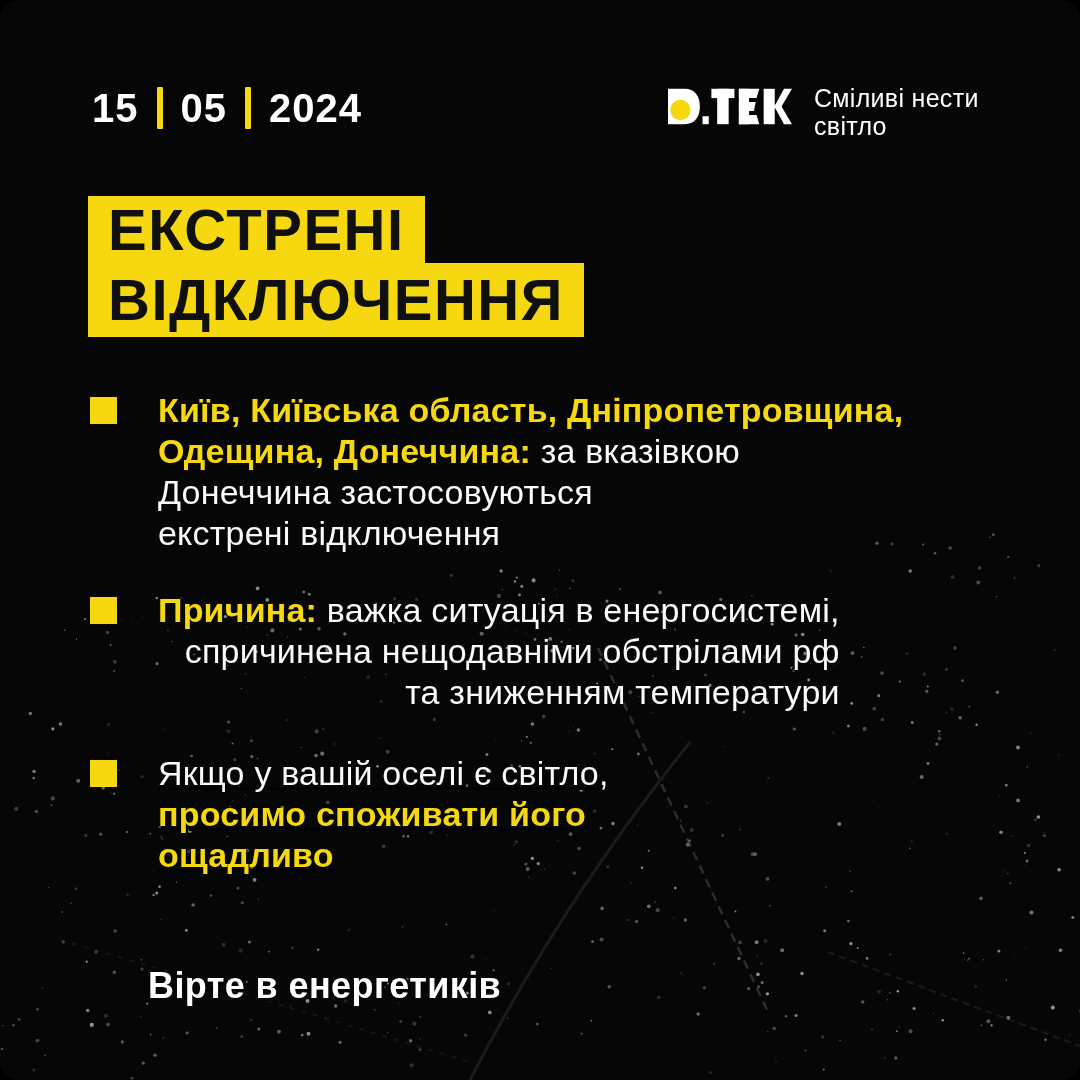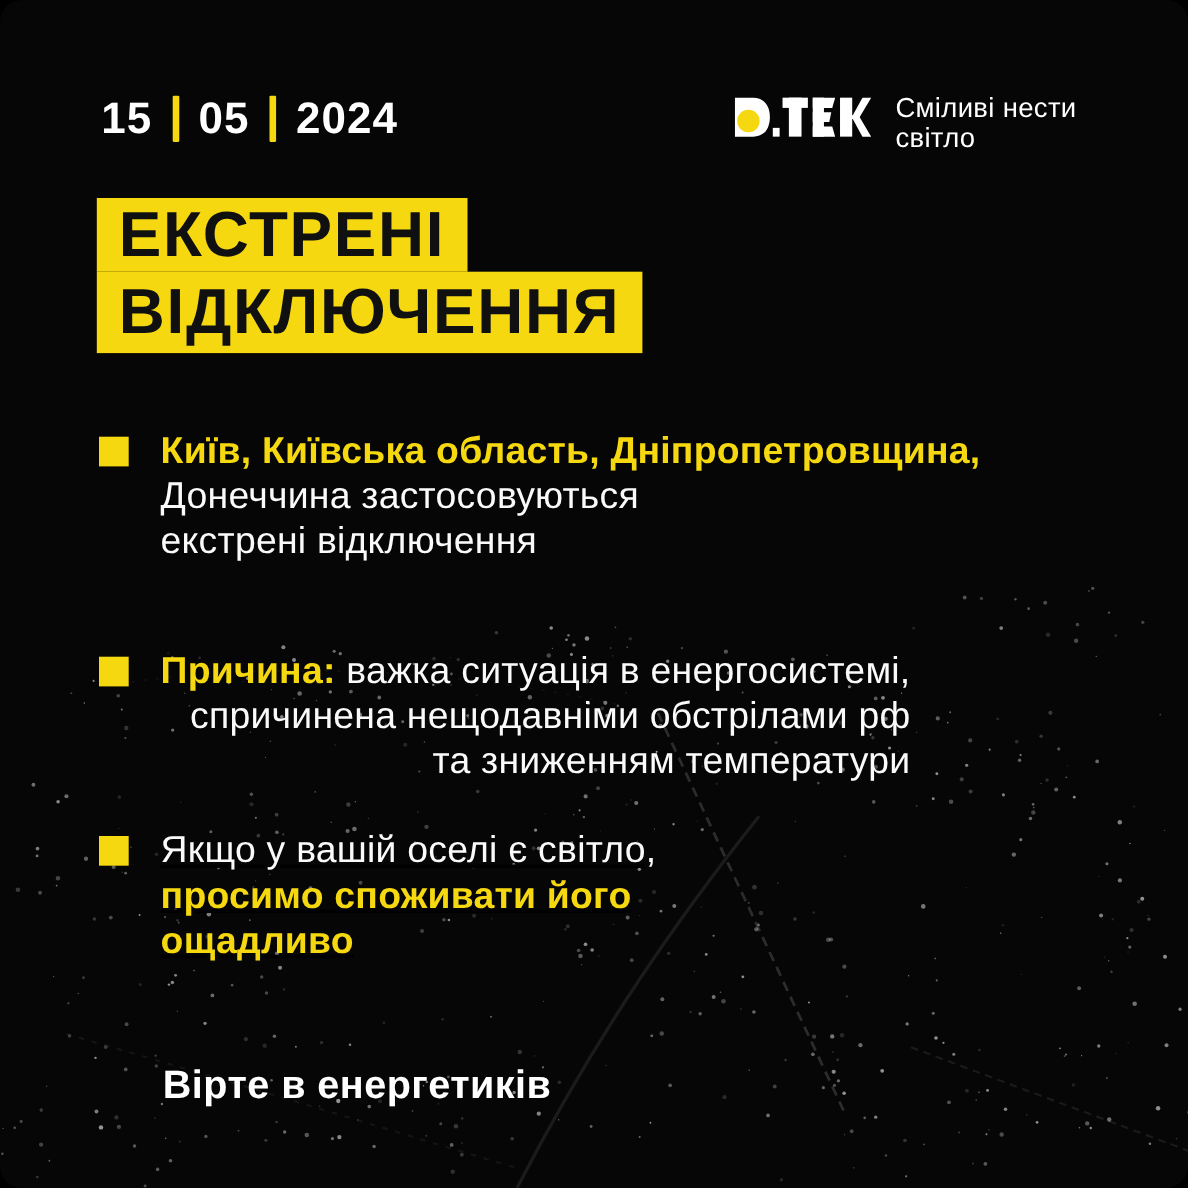--- a/index.html
+++ b/index.html
@@ -30,36 +30,36 @@
   .date-sep{width:6px;height:42px;background:var(--accent-yellow);border-radius:1px;}
 
   
   .brand{position:absolute;left:668px;top:84px;display:flex;align-items:flex-start;gap:22px;}
   .brand svg{display:block;width:124px;height:39px;margin-top:3px;}
   .wfill{fill:#fff;}
   .yfill{fill:var(--accent-yellow);}
   .tagline{color:#fff;font-size:25px;line-height:28px;font-weight:400;letter-spacing:0.3px;}
 
   
-  .title{position:absolute;left:88px;top:180px;}
+  .title{position:absolute;left:88px;top:196px;}
   .title-line{
     display:table;
     background:var(--accent-yellow);
     color:var(--title-text);
     font-weight:800;
     font-size:58px;
     letter-spacing:1.5px;
     padding:0 20px;
     white-space:nowrap;
   }
   .title-line.l1{line-height:67px;}
   .title-line.l2{line-height:74px;}
 
   
-  .bullet{position:absolute;left:90px;display:flex;gap:29px;}
+  .bullet{position:absolute;left:90px;display:flex;gap:41px;}
   .bullet.b1{top:390px;}
   .bullet.b2{top:590px;text-align:right;}
   .bullet.b3{top:753px;text-decoration:underline;}
   .bullet-sq{flex:0 0 27px;width:27px;height:27px;margin-top:7px;background:var(--accent-yellow);}
   .bullet-txt{font-size:34px;line-height:41px;color:var(--body-white);font-weight:400;letter-spacing:0.2px;}
   .bullet-txt .line{white-space:nowrap;}
   .hl-yellow{color:var(--accent-yellow);font-weight:700;}
 
   
   .footer-slogan{
@@ -632,20 +632,21 @@
 
   <div class="title">
     <div class="title-line l1">ЕКСТРЕНІ</div>
     <div class="title-line l2">ВІДКЛЮЧЕННЯ</div>
   </div>
 
   <div class="bullet b1">
     <div class="bullet-sq"></div>
     <div class="bullet-txt">
       <div class="line hl-yellow">Київ, Київська область, Дніпропетровщина,</div>
+      <div class="line"><span class="hl-yellow">Одещина, Донеччина:</span><span> за вказівкою</span></div>
       <div class="line">Донеччина застосовуються</div>
       <div class="line">екстрені відключення</div>
     </div>
   </div>
 
   <div class="bullet b2">
     <div class="bullet-sq"></div>
     <div class="bullet-txt">
       <div class="line"><span class="hl-yellow">Причина:</span><span> важка ситуація в енергосистемі,</span></div>
       <div class="line">спричинена нещодавніми обстрілами рф</div>

